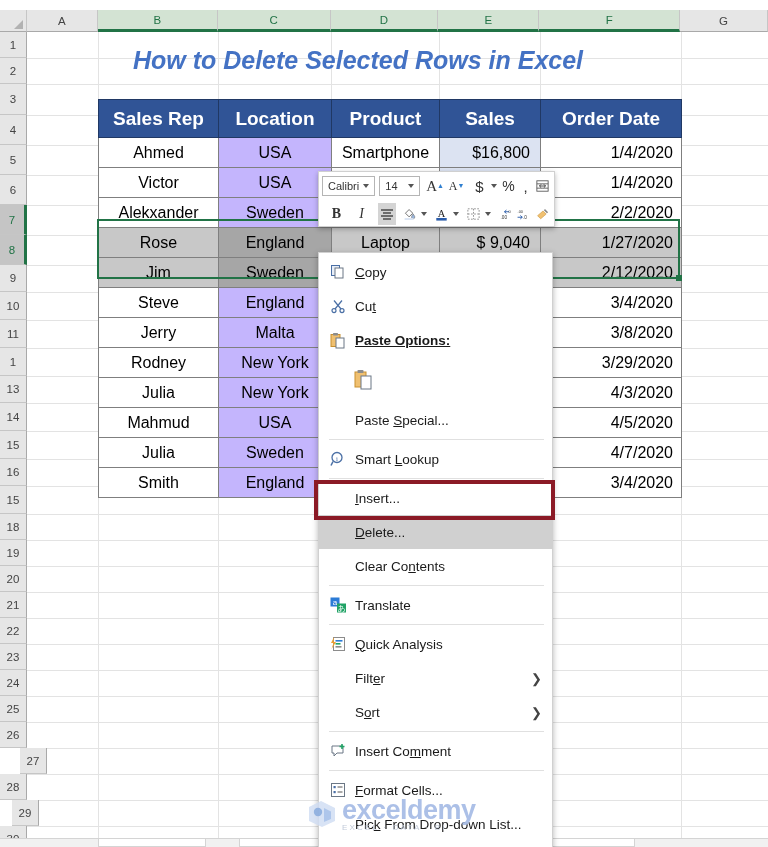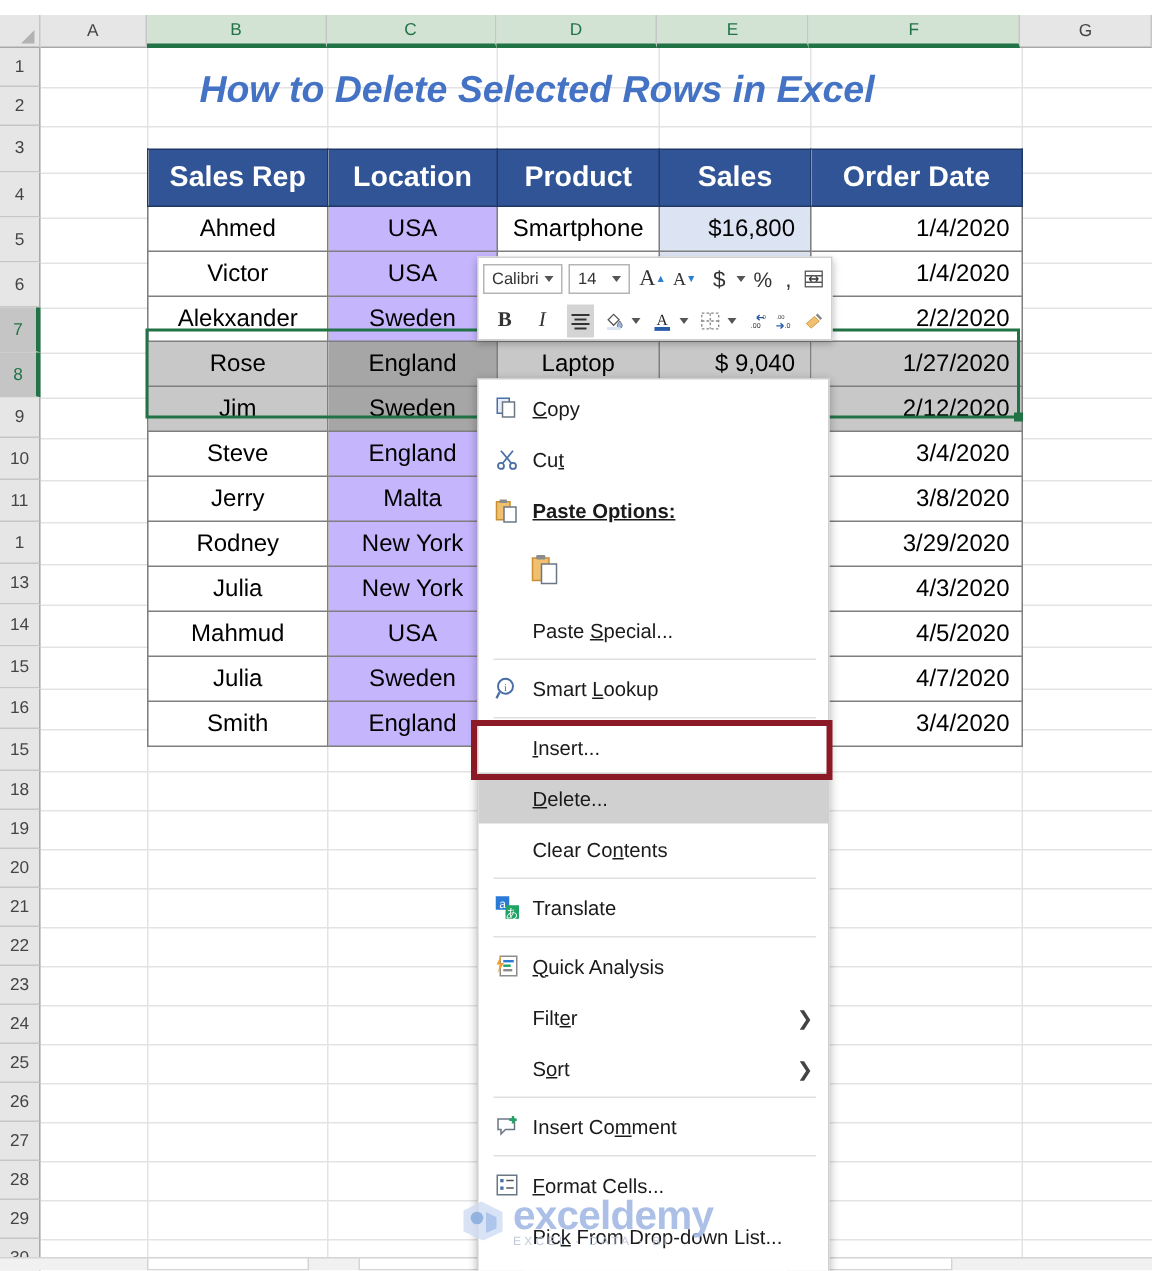--- a/index.html
+++ b/index.html
@@ -185,23 +185,23 @@
       <div class="rowhdr" style="height: 28px;">15</div>
       <div class="rowhdr" style="height: 26px;">18</div>
       <div class="rowhdr" style="height: 26px;">19</div>
       <div class="rowhdr" style="height: 26px;">20</div>
       <div class="rowhdr" style="height: 26px;">21</div>
       <div class="rowhdr" style="height: 26px;">22</div>
       <div class="rowhdr" style="height: 26px;">23</div>
       <div class="rowhdr" style="height: 26px;">24</div>
       <div class="rowhdr" style="height: 26px;">25</div>
       <div class="rowhdr" style="height: 26px;">26</div>
-      <div class="rowhdr" style="height: 26px;">27</div>
+      <div class="rowhdr" style="height: 26px; margin-left: 20px;">27</div>
       <div class="rowhdr" style="height: 26px;">28</div>
-      <div class="rowhdr" style="height: 26px;">29</div>
+      <div class="rowhdr" style="height: 26px; margin-left: 12px;">29</div>
       <div class="rowhdr" style="height: 26px;">30</div>
     </div>
 
   <div class="sheet-title">How to Delete Selected Rows in Excel</div>
 
   <table class="dtable">
     <colgroup>
       <col style="width:120px">
         <col style="width:113px">
         <col style="width:108px">

